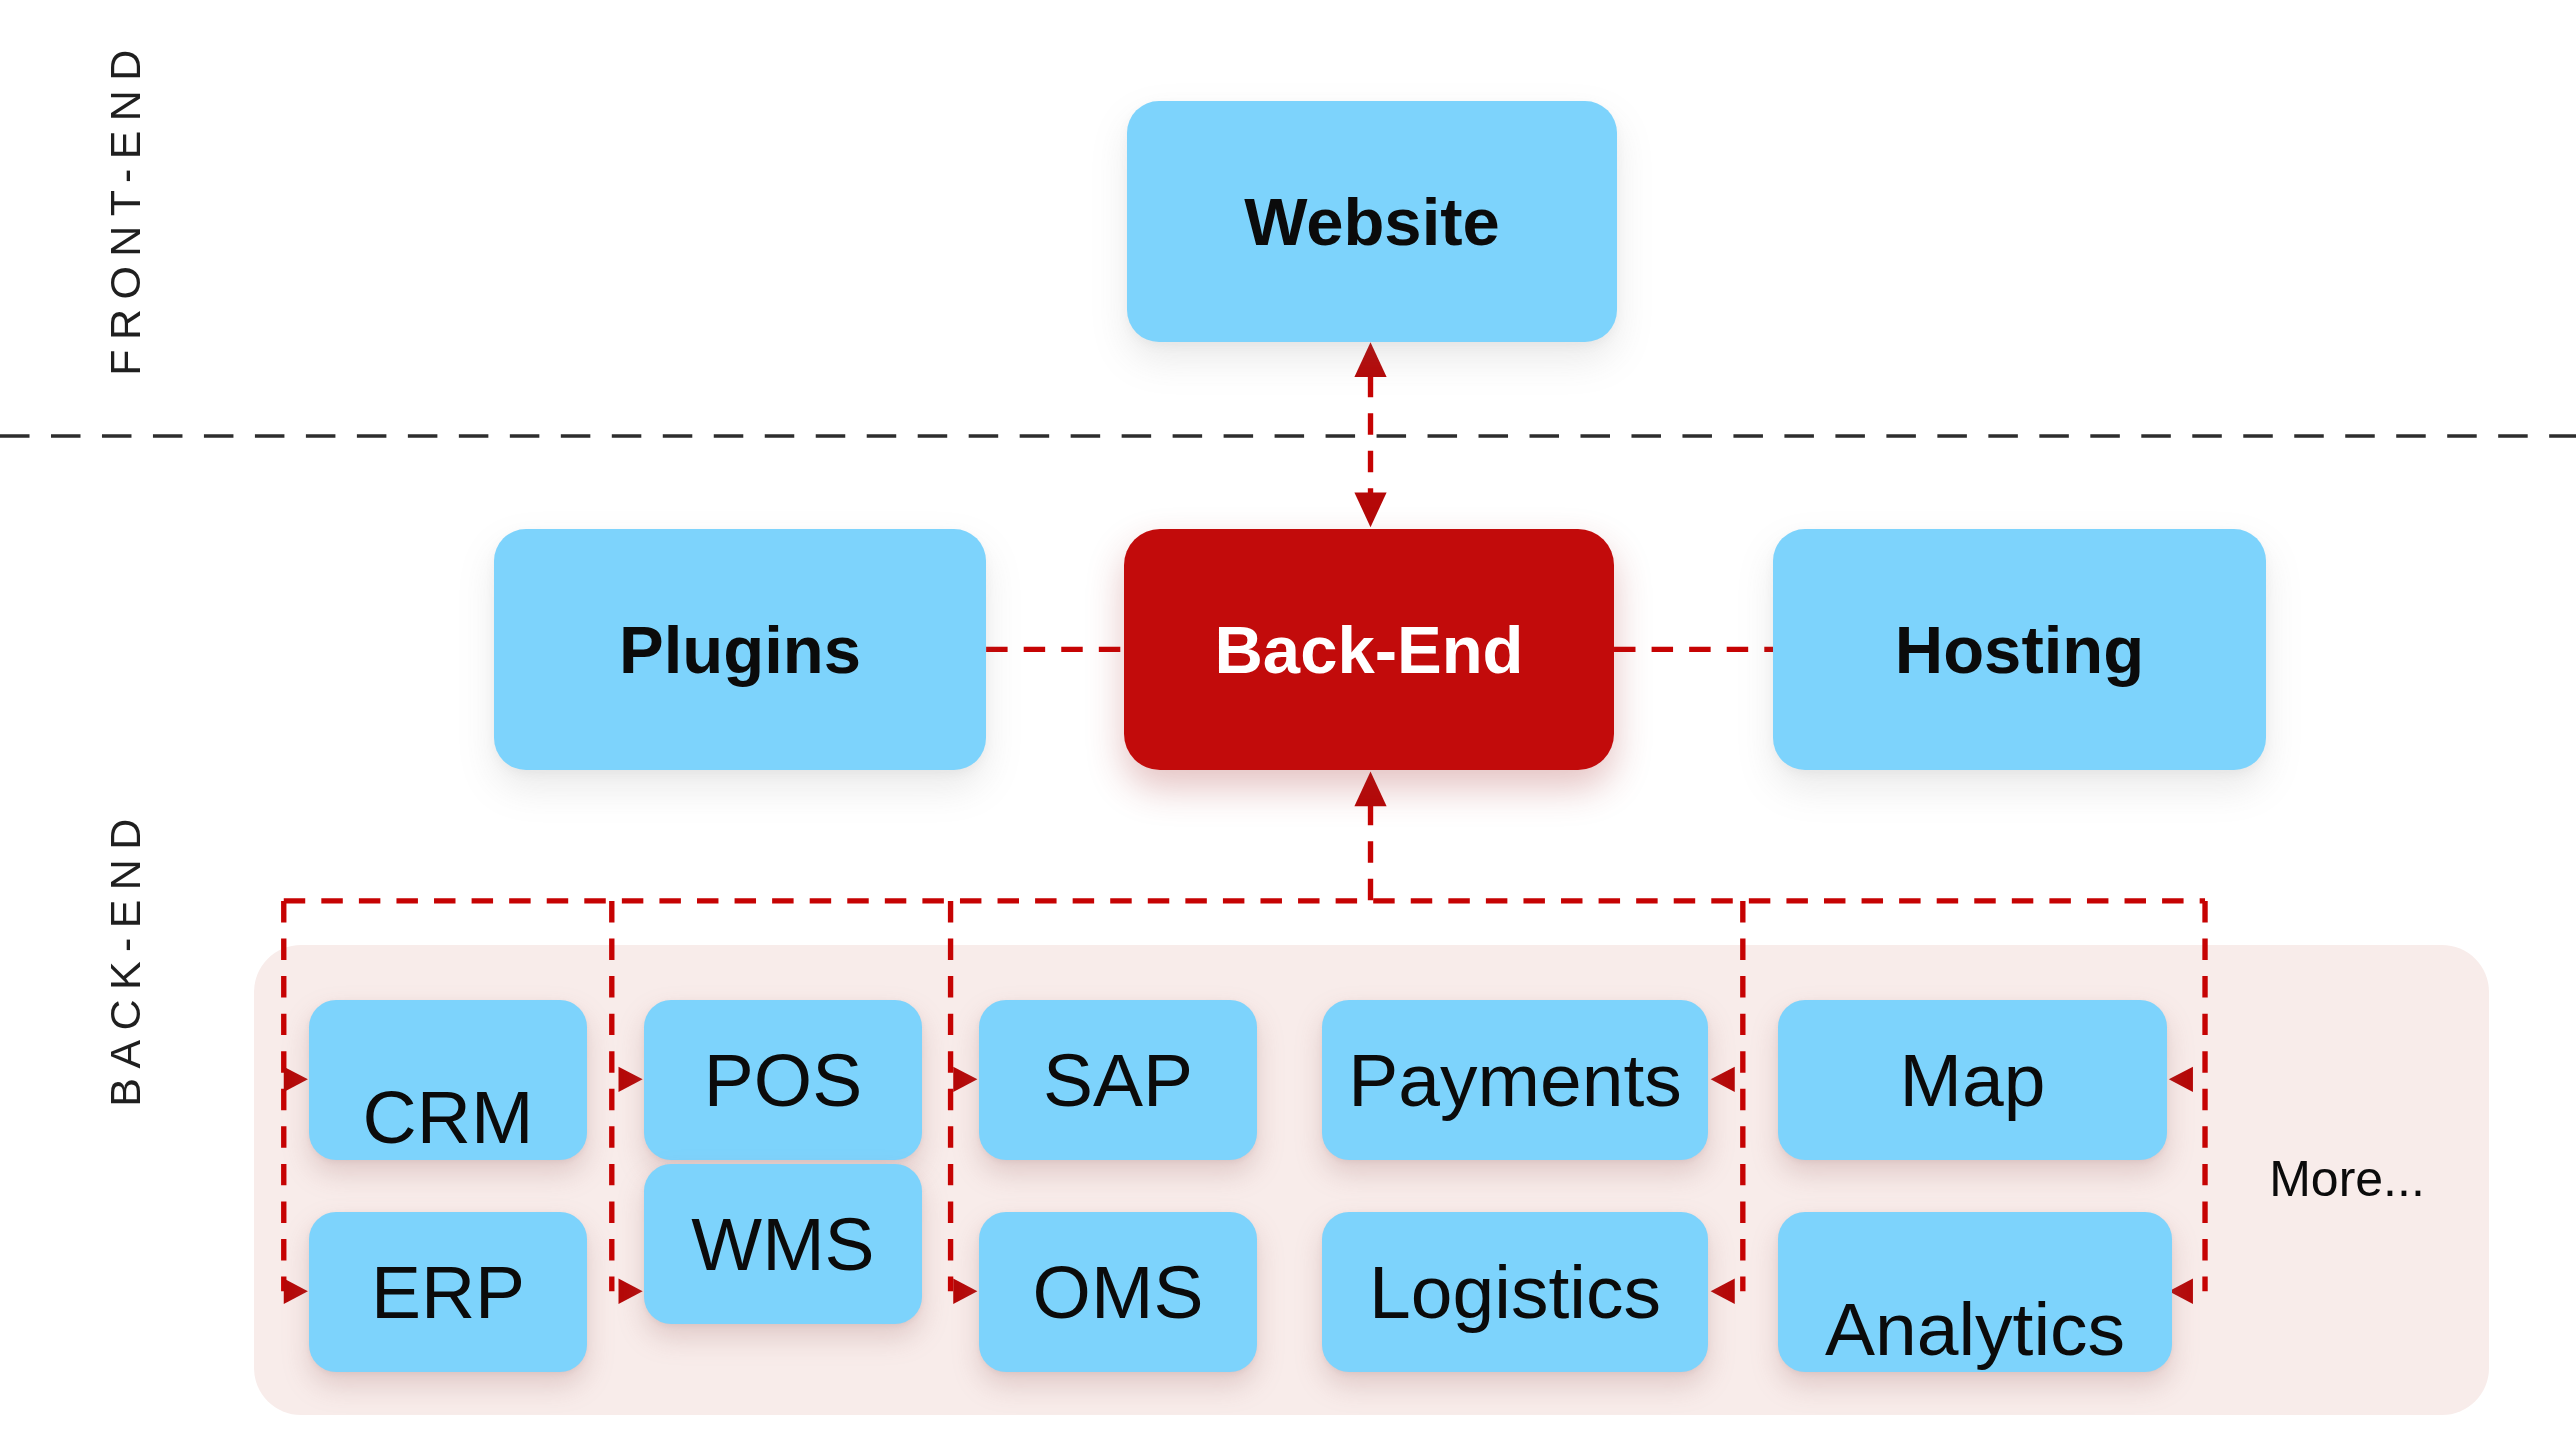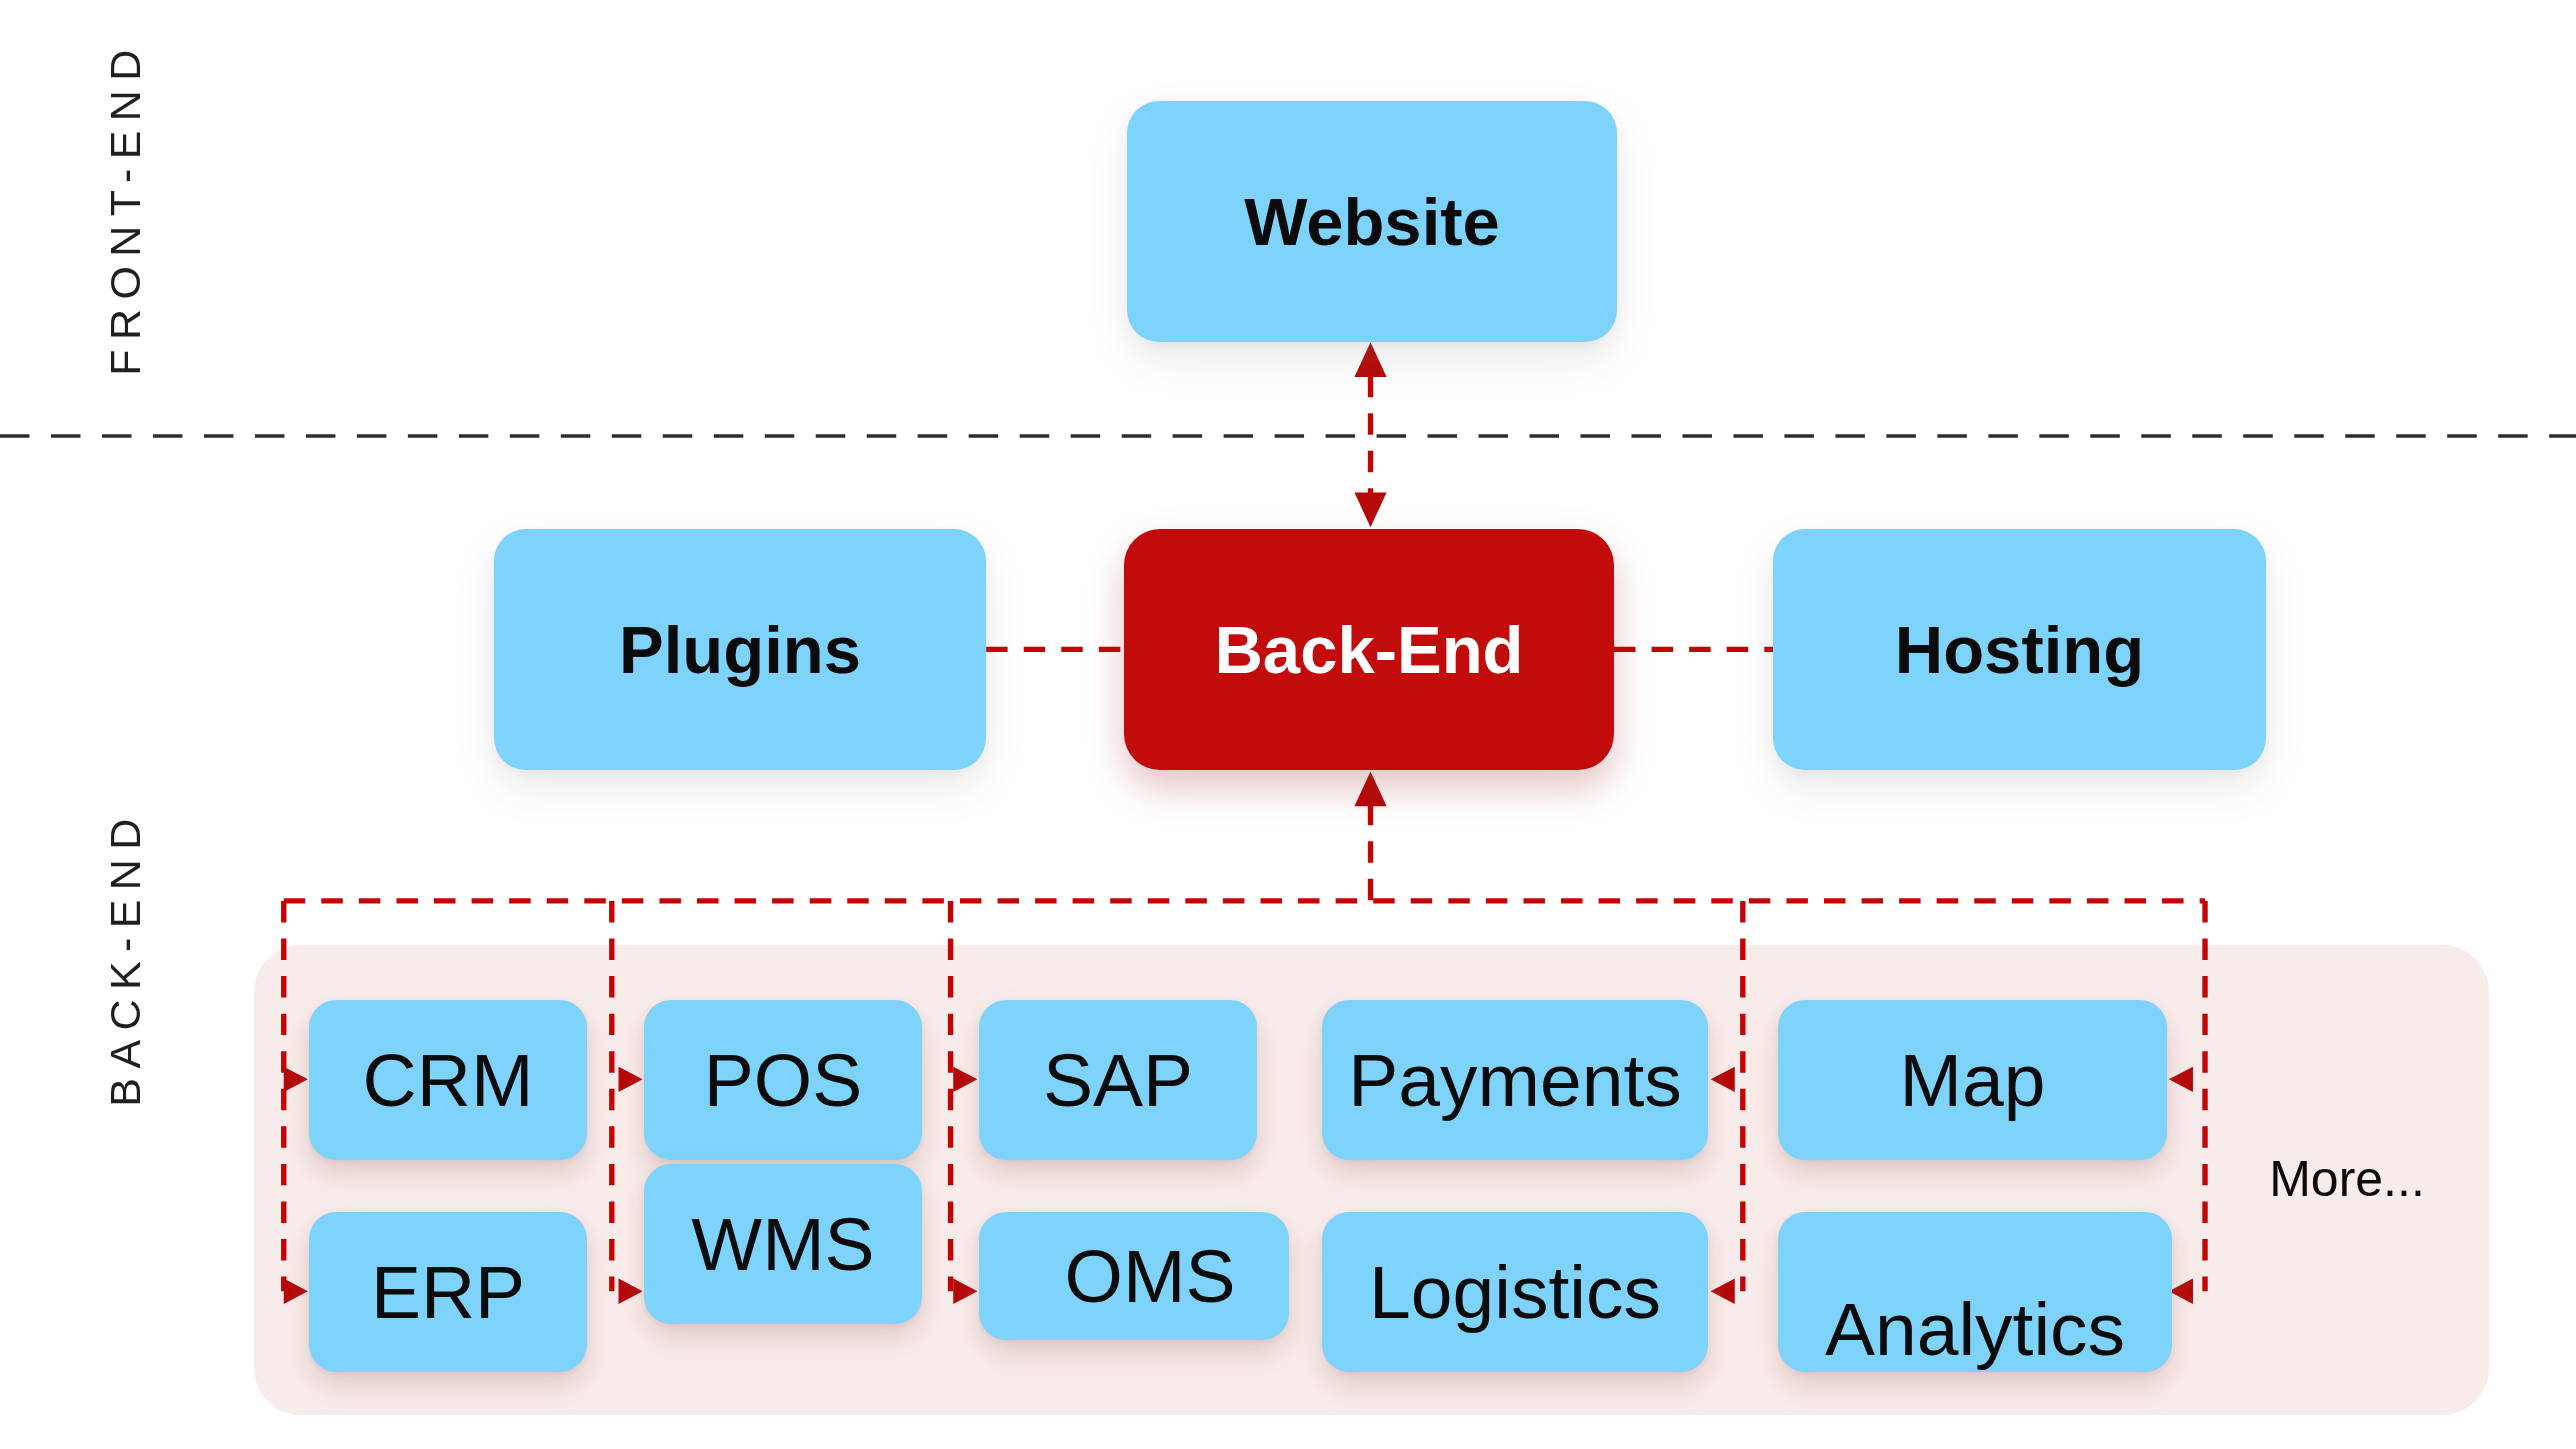--- a/index.html
+++ b/index.html
@@ -89,28 +89,28 @@
     font-size: 75px;
     font-weight: 400;
     box-shadow: 0 13.4px 27px rgba(165,120,120,0.28), 0 2px 5.4px rgba(165,120,120,0.12);
   }
 
   .node-website  { left: 1127px; top: 101px;  width: 490px; height: 241px; }
   .node-plugins  { left: 494px;  top: 529px;  width: 492px; height: 241px; }
   .node-backend  { left: 1124px; top: 529px;  width: 490px; height: 241px; }
   .node-hosting  { left: 1773px; top: 529px;  width: 493px; height: 241px; }
 
-  .node-crm       { left: 309px;  top: 1000px; width: 278px; height: 160px; }
+  .node-crm       { left: 309px;  top: 1000px; width: 278px; height: 160px; align-items: flex-end; }
   .node-pos       { left: 644px;  top: 1000px; width: 278px; height: 160px; }
   .node-sap       { left: 979px; top: 1000px; width: 278px; height: 160px; }
   .node-payments  { left: 1322px; top: 1000px; width: 386px; height: 160px; }
   .node-map       { left: 1778px; top: 1000px; width: 389px; height: 160px; }
   .node-erp       { left: 309px;  top: 1212px; width: 278px; height: 160px; }
   .node-wms       { left: 644px;  top: 1164px; width: 278px; height: 160px; }
-  .node-oms       { left: 979px; top: 1212px; width: 278px; height: 128px; padding-left: 32px; }
+  .node-oms       { left: 979px; top: 1212px; width: 278px; height: 160px; }
   .node-logistics { left: 1322px; top: 1212px; width: 386px; height: 160px; }
   .node-analytics { left: 1778px; top: 1212px; width: 394px; height: 160px; align-items: flex-end; }
 
   .more-label {
     position: absolute;
     left: 2205px; top: 1144px;
     width: 284px; height: 70px;
     line-height: 70px;
     text-align: center;
     font-size: 50px;

